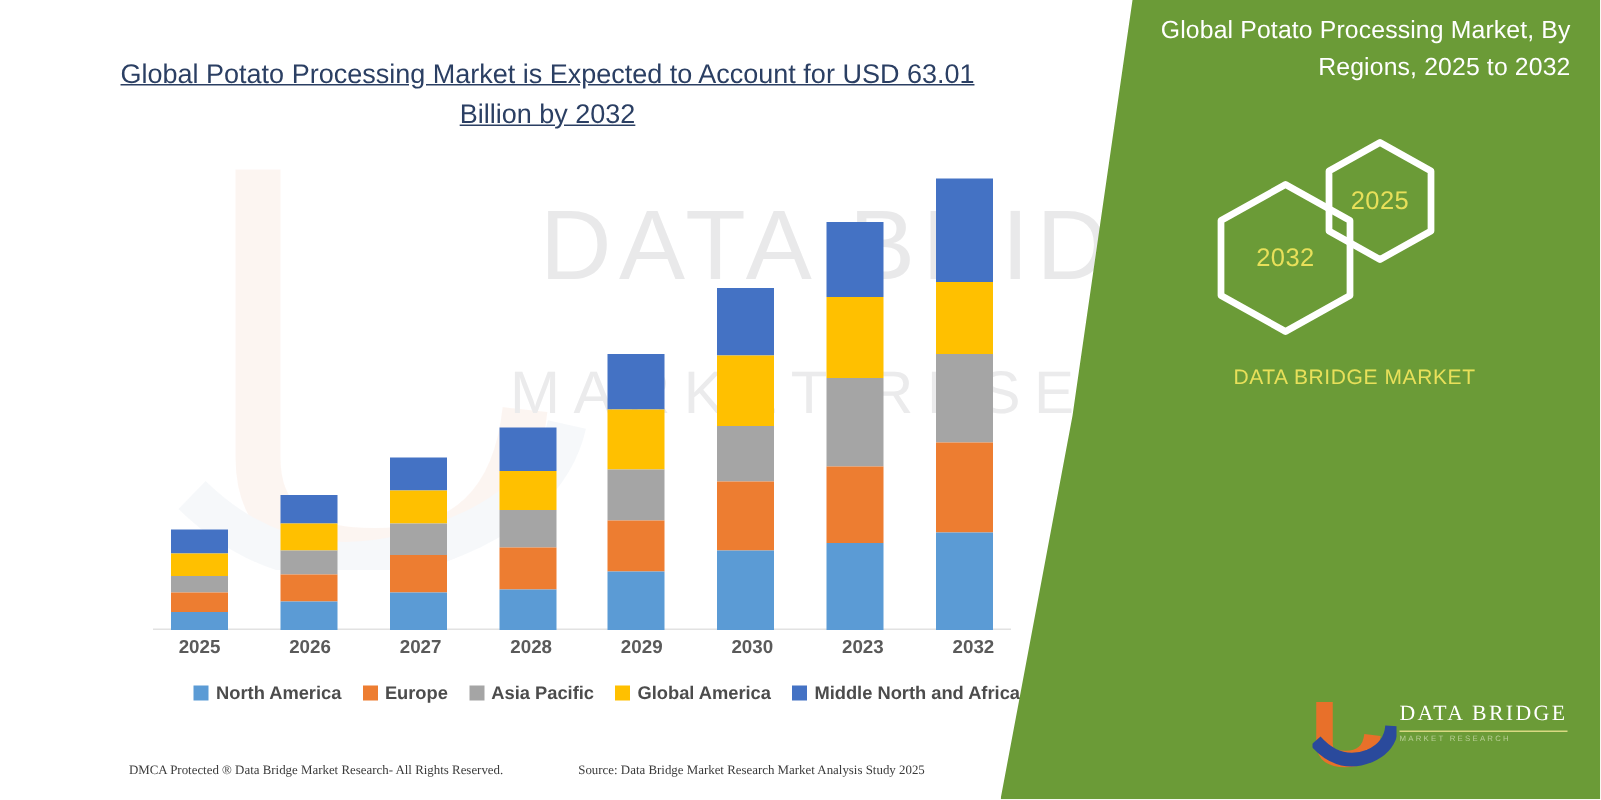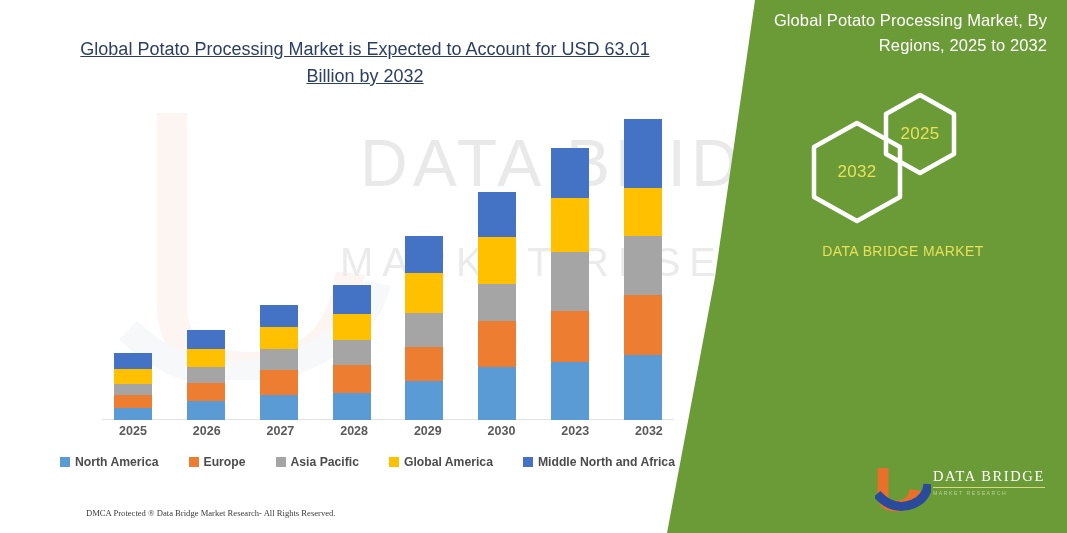--- a/index.html
+++ b/index.html
@@ -95,21 +95,21 @@
     position: absolute; left: 102px; top: 424px; width: 578px; z-index: 1;
     display: flex; justify-content: space-between;
   }
   .xlabels div {
     width: 62px; text-align: center;
     font-size: 12.5px; font-weight: bold; color: #5a5a5a;
   }
 
   .legend {
     position: absolute; left: 60px; top: 455px; width: 620px; z-index: 1;
-    display: flex; justify-content: flex-start; align-items: center; gap: 30px;
+    display: flex; justify-content: flex-end; align-items: center; gap: 14px;
   }
   .legend-item { display: flex; align-items: center; gap: 5px; }
   .swatch { width: 10px; height: 10px; display: inline-block; }
   .legend-label { font-size: 12.2px; font-weight: bold; color: #4c4c4c; white-space: nowrap; }
 
   .footer { position: absolute; left: 86px; top: 508px; width: 600px; z-index: 1; }
   .footer-row { display: flex; }
   .f-left { font-size: 8.6px; color: #3a3a3a; font-family: "Liberation Serif", serif; }
   .f-right { font-size: 8.6px; color: #3a3a3a; font-family: "Liberation Serif", serif; margin-left: 50px; }
 </style>
@@ -221,20 +221,21 @@
       </div>
       <div class="legend-item">
         <span class="swatch" style="background: rgb(68, 114, 196);"></span>
         <span class="legend-label">Middle North and Africa</span>
       </div>
     </div>
 
   <div class="footer">
     <div class="footer-row">
       <div class="f-left">DMCA Protected ® Data Bridge Market Research-  All Rights Reserved.</div>
+      <div class="f-right">Source: Data Bridge Market Research  Market Analysis Study 2025</div>
     </div>
   </div>
 
   <div class="right-panel">
     <div class="rp-title">Global Potato Processing Market, By Regions, 2025 to 2032</div>
 
     <div class="hex-wrap">
       <div class="hex hex-2032">
         <svg viewBox="0 0 92 104" preserveAspectRatio="none">
           <polygon points="46,3 89,27 89,77 46,101 3,77 3,27" fill="none" stroke="#ffffff" stroke-width="4.5" stroke-linejoin="round"></polygon>

